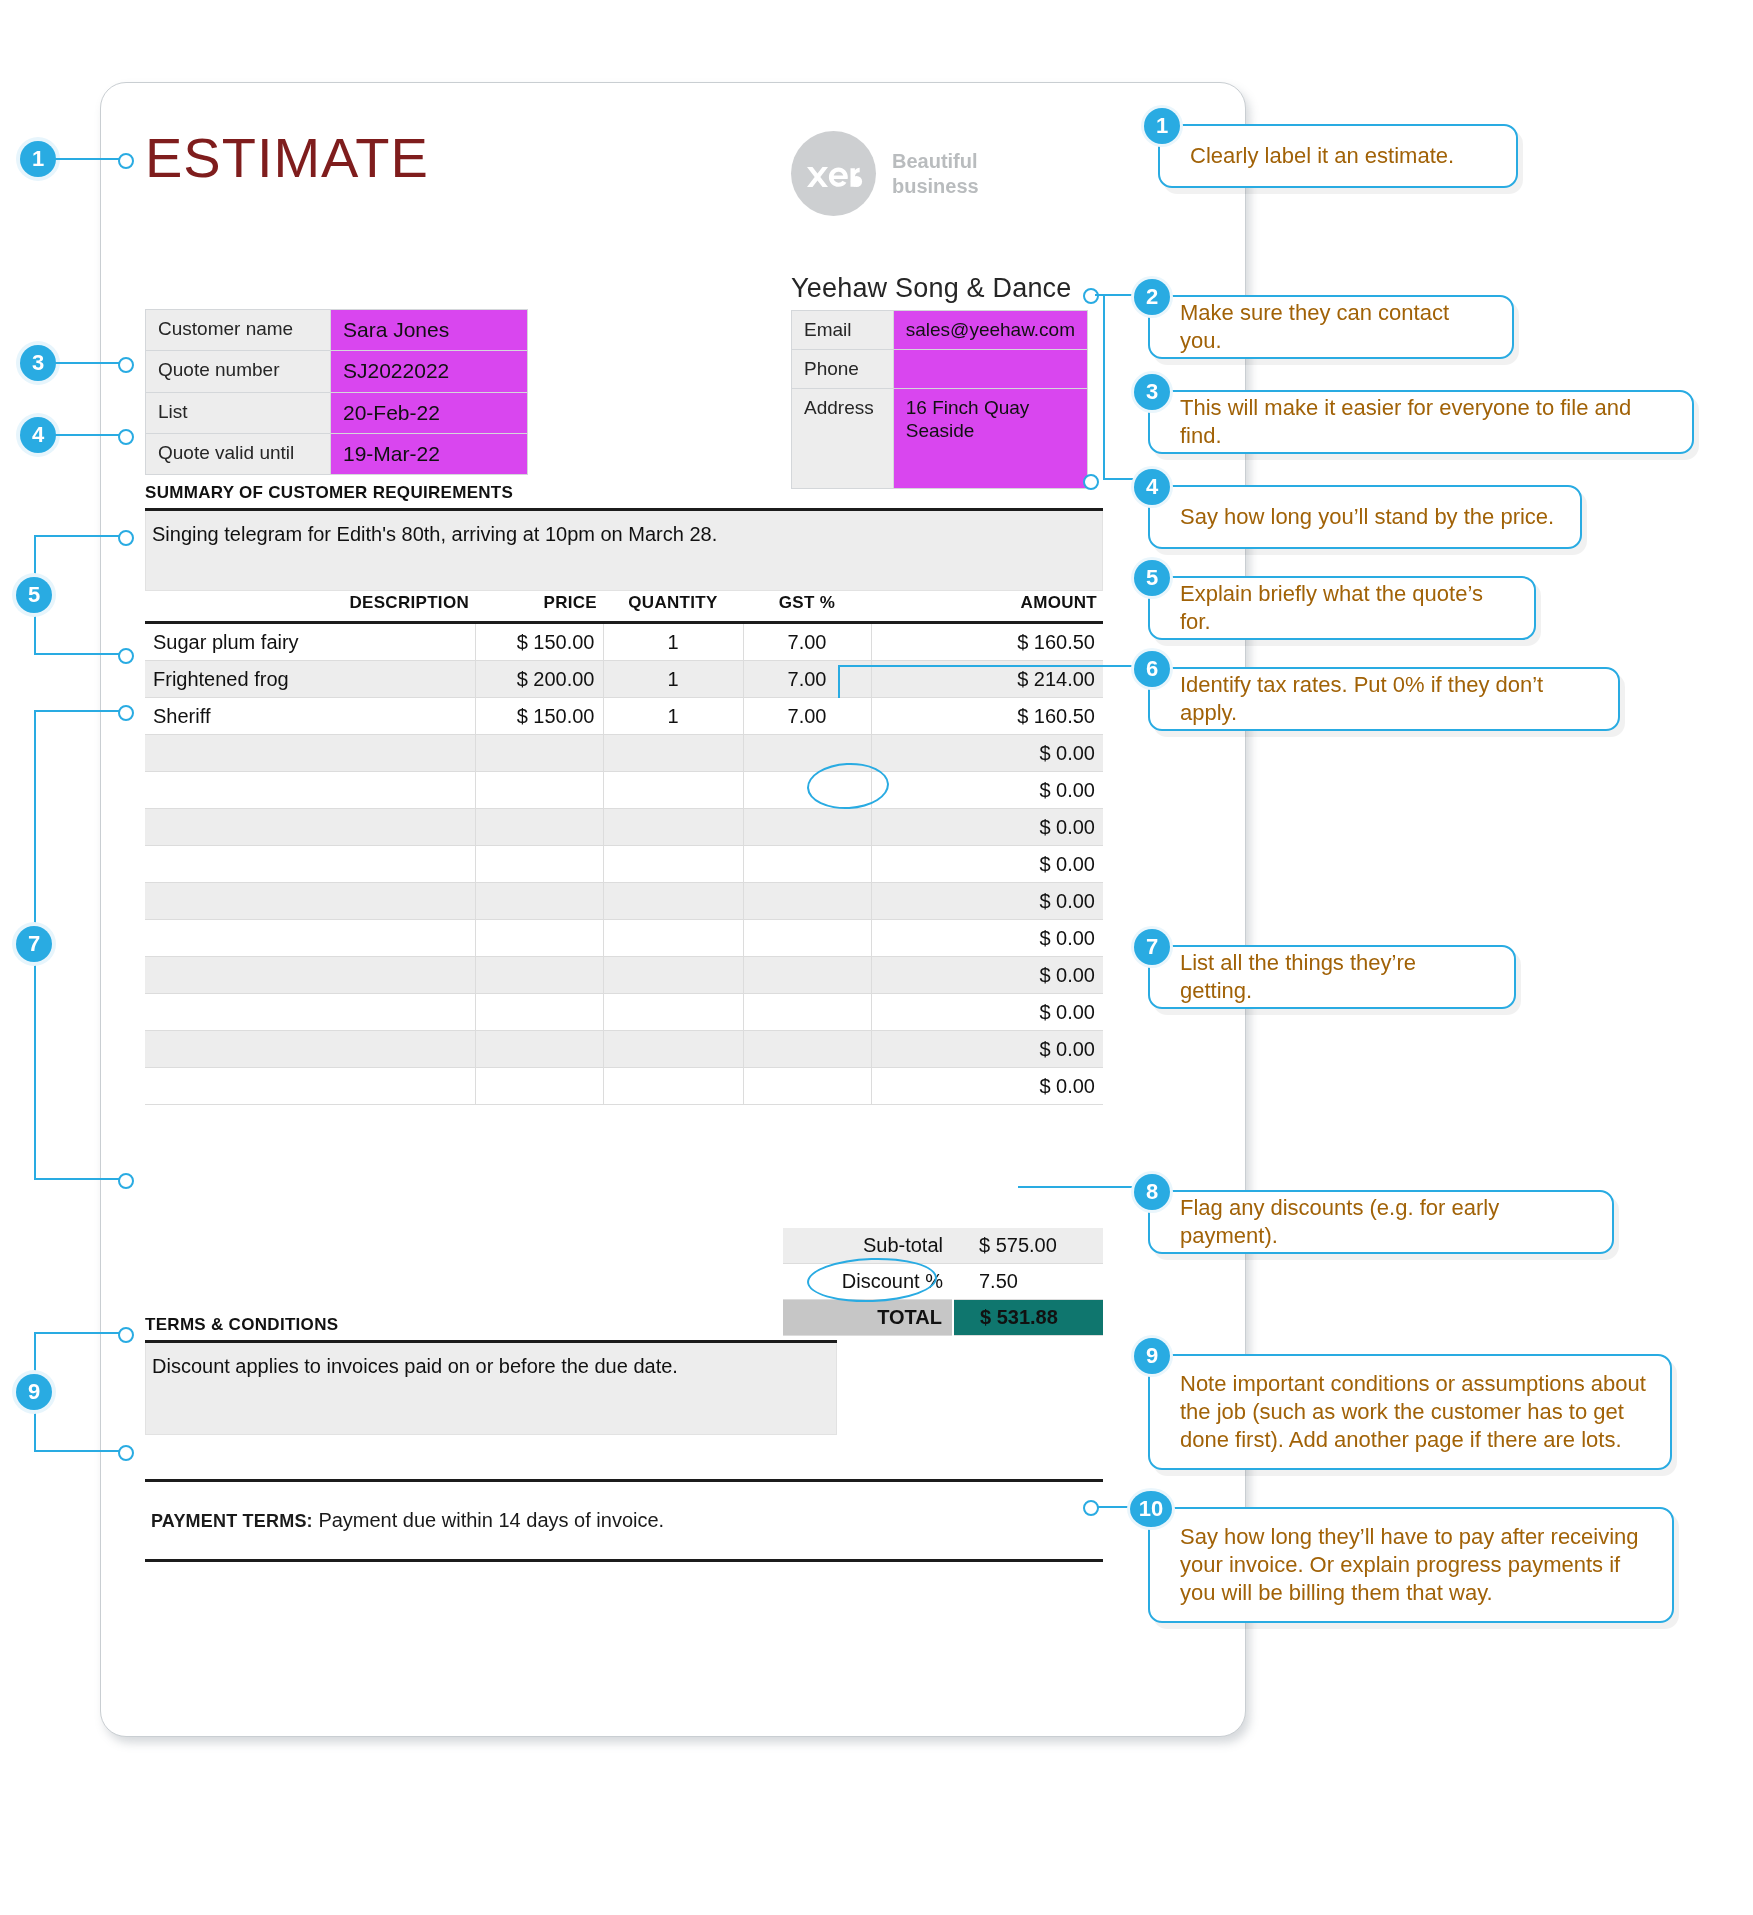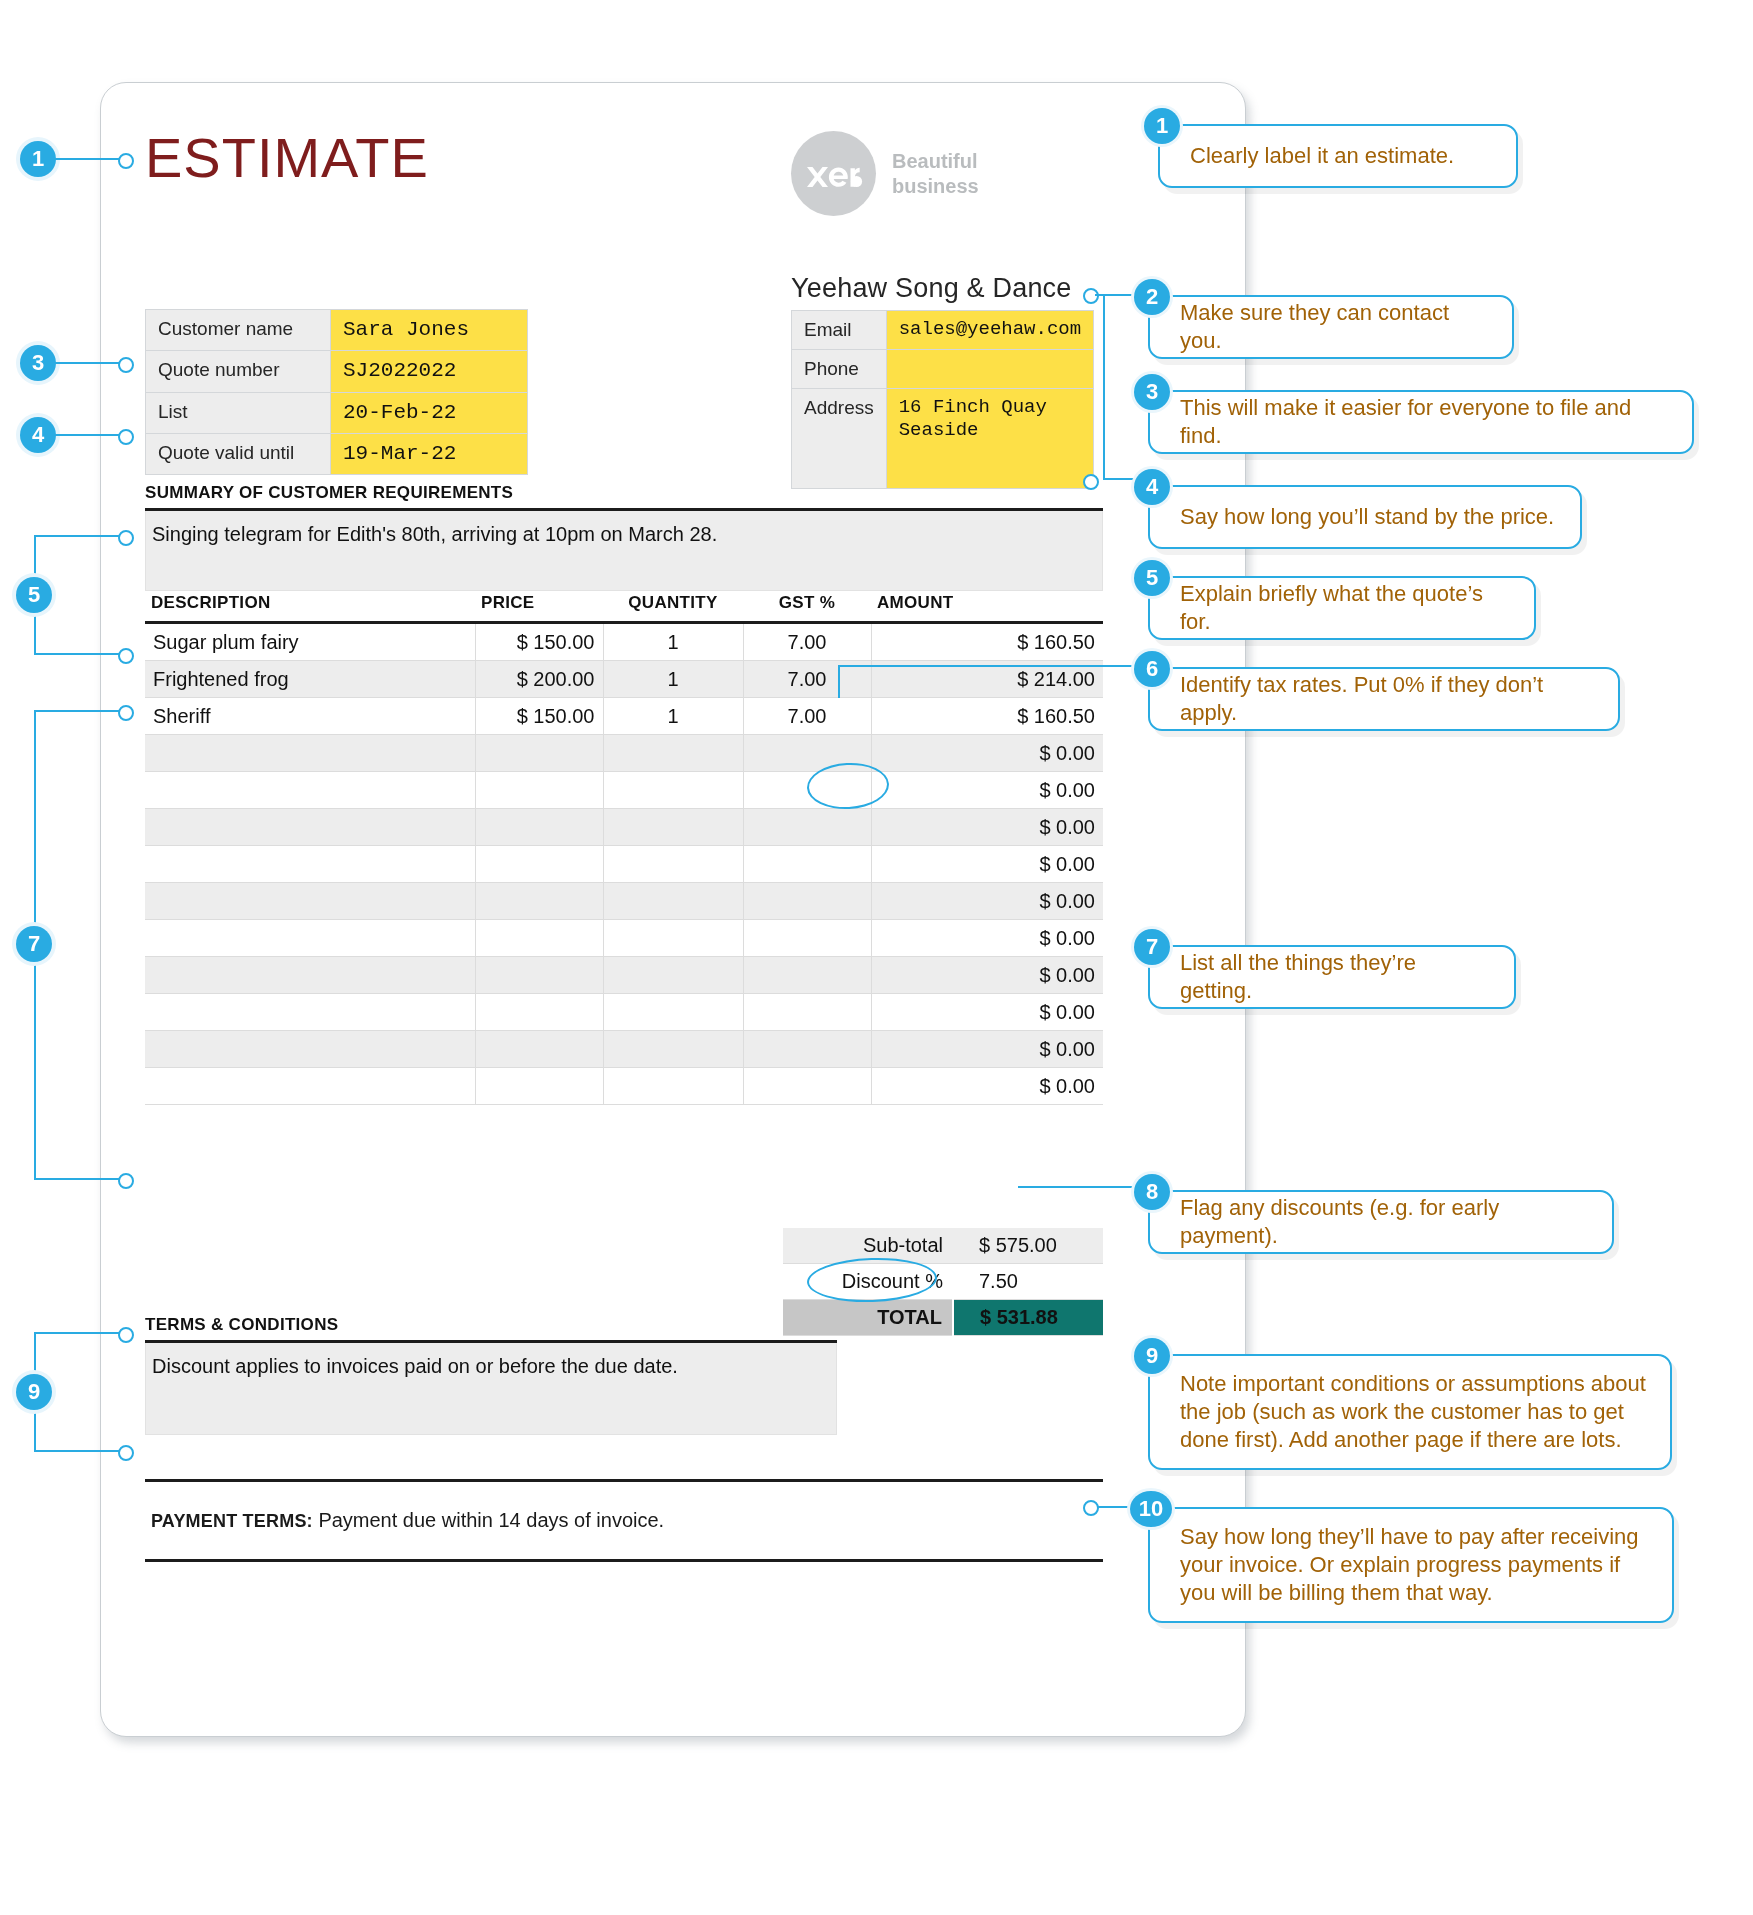--- a/index.html
+++ b/index.html
@@ -55,21 +55,21 @@
     font-size:19px;
   }
   .kv td{
     border:1px solid #d4d7da;
     padding:7px 12px;
     height:22px;
     vertical-align:top;
     line-height:1.25;
   }
   .kv td.k{background:#ededed;color:#262626;width:160px;}
-  .kv td.v{background:#fde047;color:#111;width:172px;font-size:21px;font-family:Liberation Mono, monospace;}
+  .kv td.v{background:#d946ef;color:#111;width:172px;font-size:21px;}
 
   #customer-table{left:44px;top:226px;}
   #vendor-block{position:absolute;left:690px;top:190px;width:297px;}
   #vendor-name{font-size:27px;font-weight:400;color:#262626;margin-bottom:6px;letter-spacing:.2px}
   #vendor-table{position:static;width:297px;}
   #vendor-table td.k{width:92px;}
   #vendor-table td.v{width:auto;font-size:19px}
   #vendor-table tr.addr td{height:85px}
 
   
@@ -97,21 +97,21 @@
 
   
   #items{
     position:absolute; left:44px; top:510px;
     width:958px;
     border-collapse:collapse;
     table-layout:fixed;
   }
   #items th{
     font-size:17px; font-weight:700; letter-spacing:.3px;
-    text-align:left; color:#111;
+    text-align:right; color:#111;
     padding:0 6px 8px 6px;
     border-bottom:3px solid #1c1c1c;
     white-space:nowrap;
   }
   #items th.num{text-align:center}
   #items td{
     font-size:20px;
     padding:5px 8px;
     height:22px;
     border-bottom:1px solid #dcdcdc;

